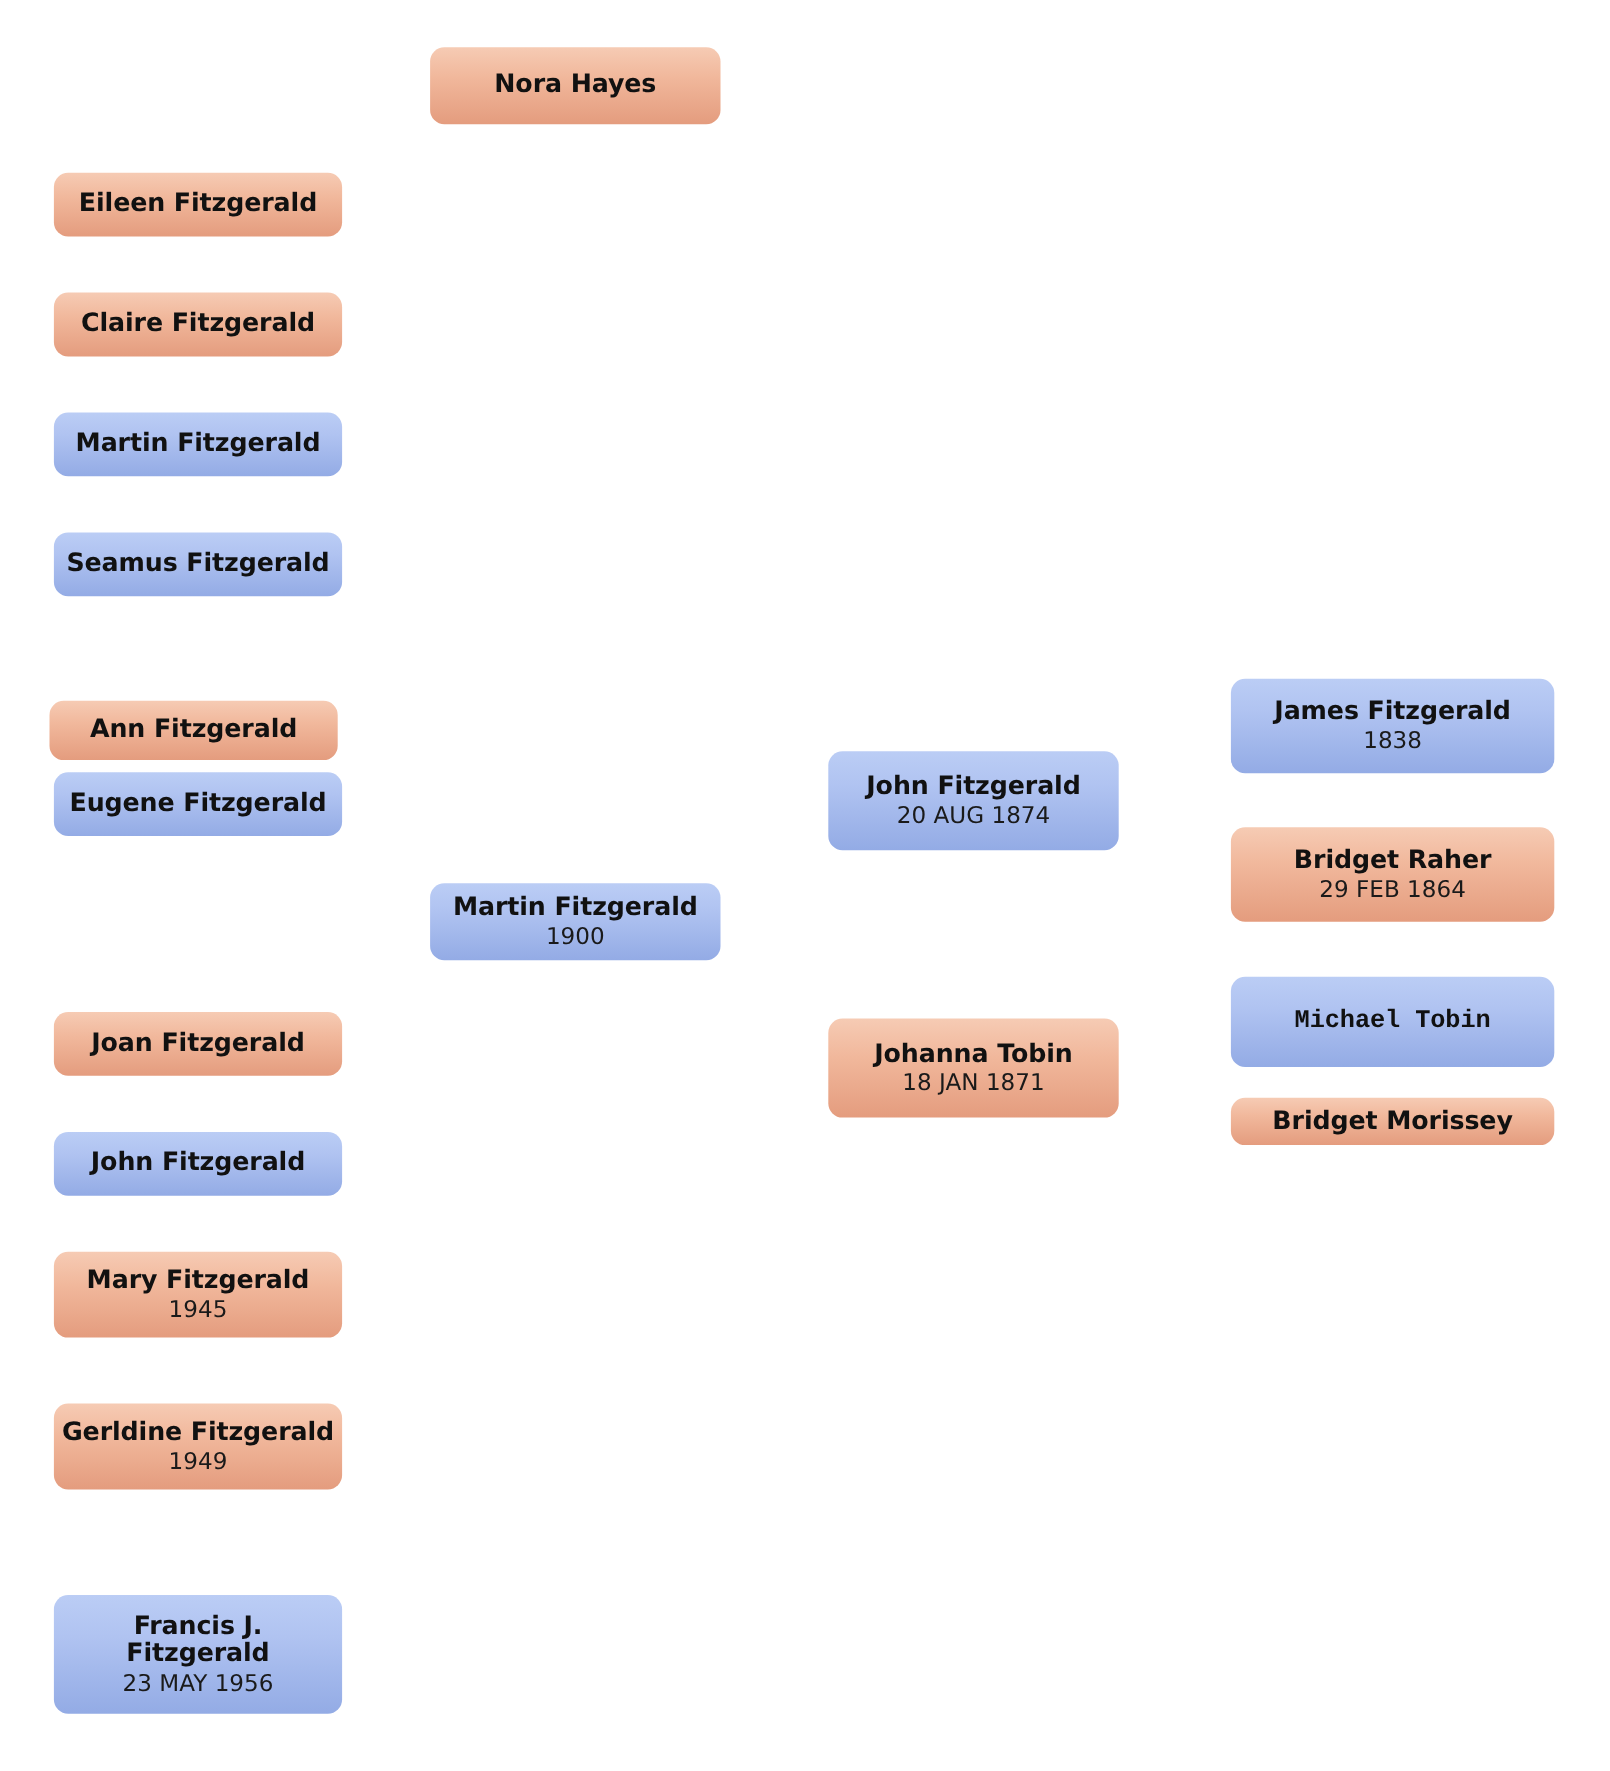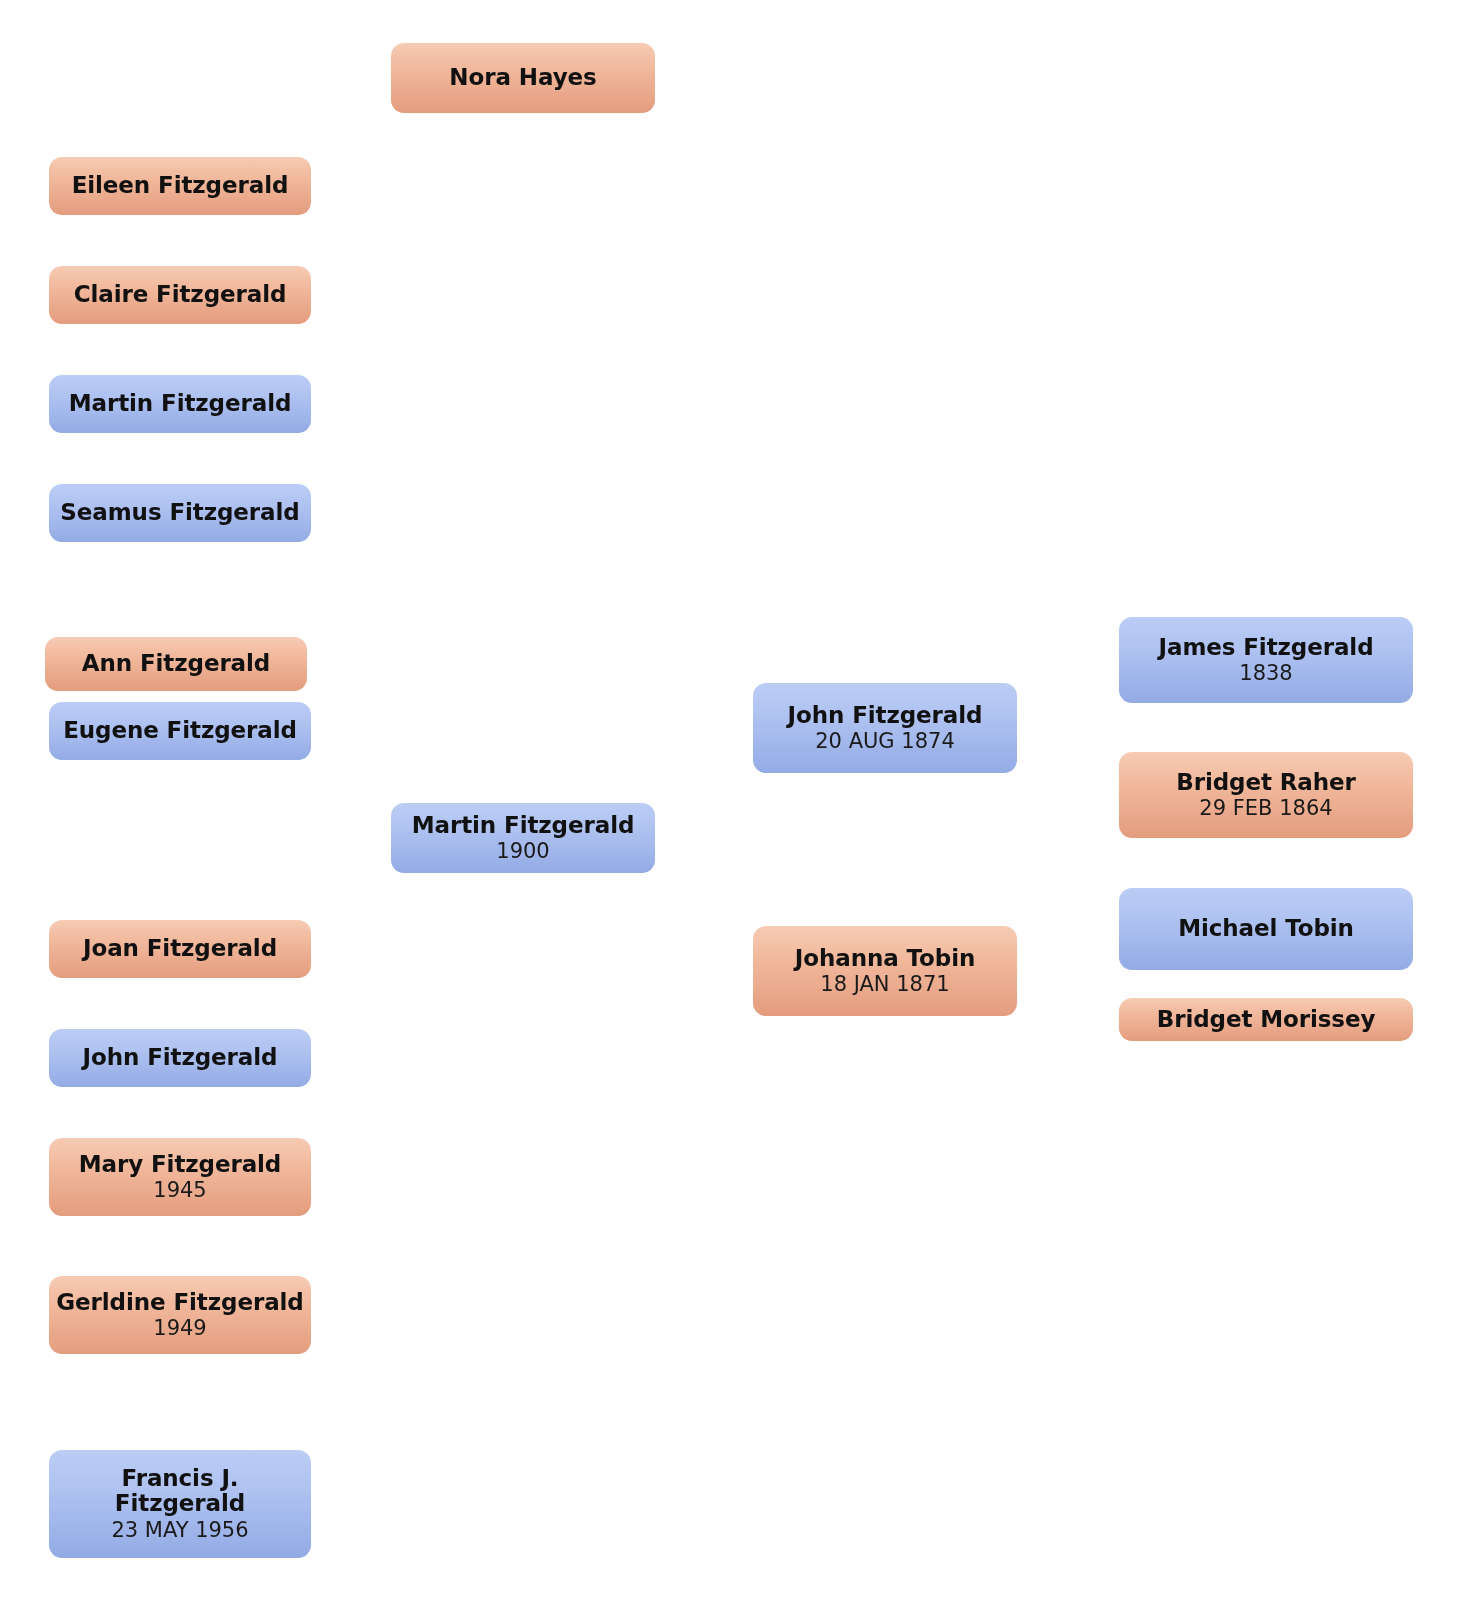--- a/index.html
+++ b/index.html
@@ -207,21 +207,21 @@
     </div>
   </div>
 
   <div class="node female" style="left:1110px; top:743px; width:312px; height:104px;">
     <div class="inner">
       <div class="nm">Bridget Raher</div>
       <div class="dt">29 FEB 1864</div>
     </div>
   </div>
 
-  <div class="node male" style="left:1110px; top:879px; width:312px; height:100px;">
+  <div class="node male" style="left:1110px; top:879px; width:312px; height:100px;font-family:Liberation Mono, monospace;">
     <div class="inner">
       <div class="nm">Michael Tobin</div>
     </div>
   </div>
 
   <div class="node female" style="left:1110px; top:989px; width:312px; height:61px;">
     <div class="inner">
       <div class="nm">Bridget Morissey</div>
     </div>
   </div>

